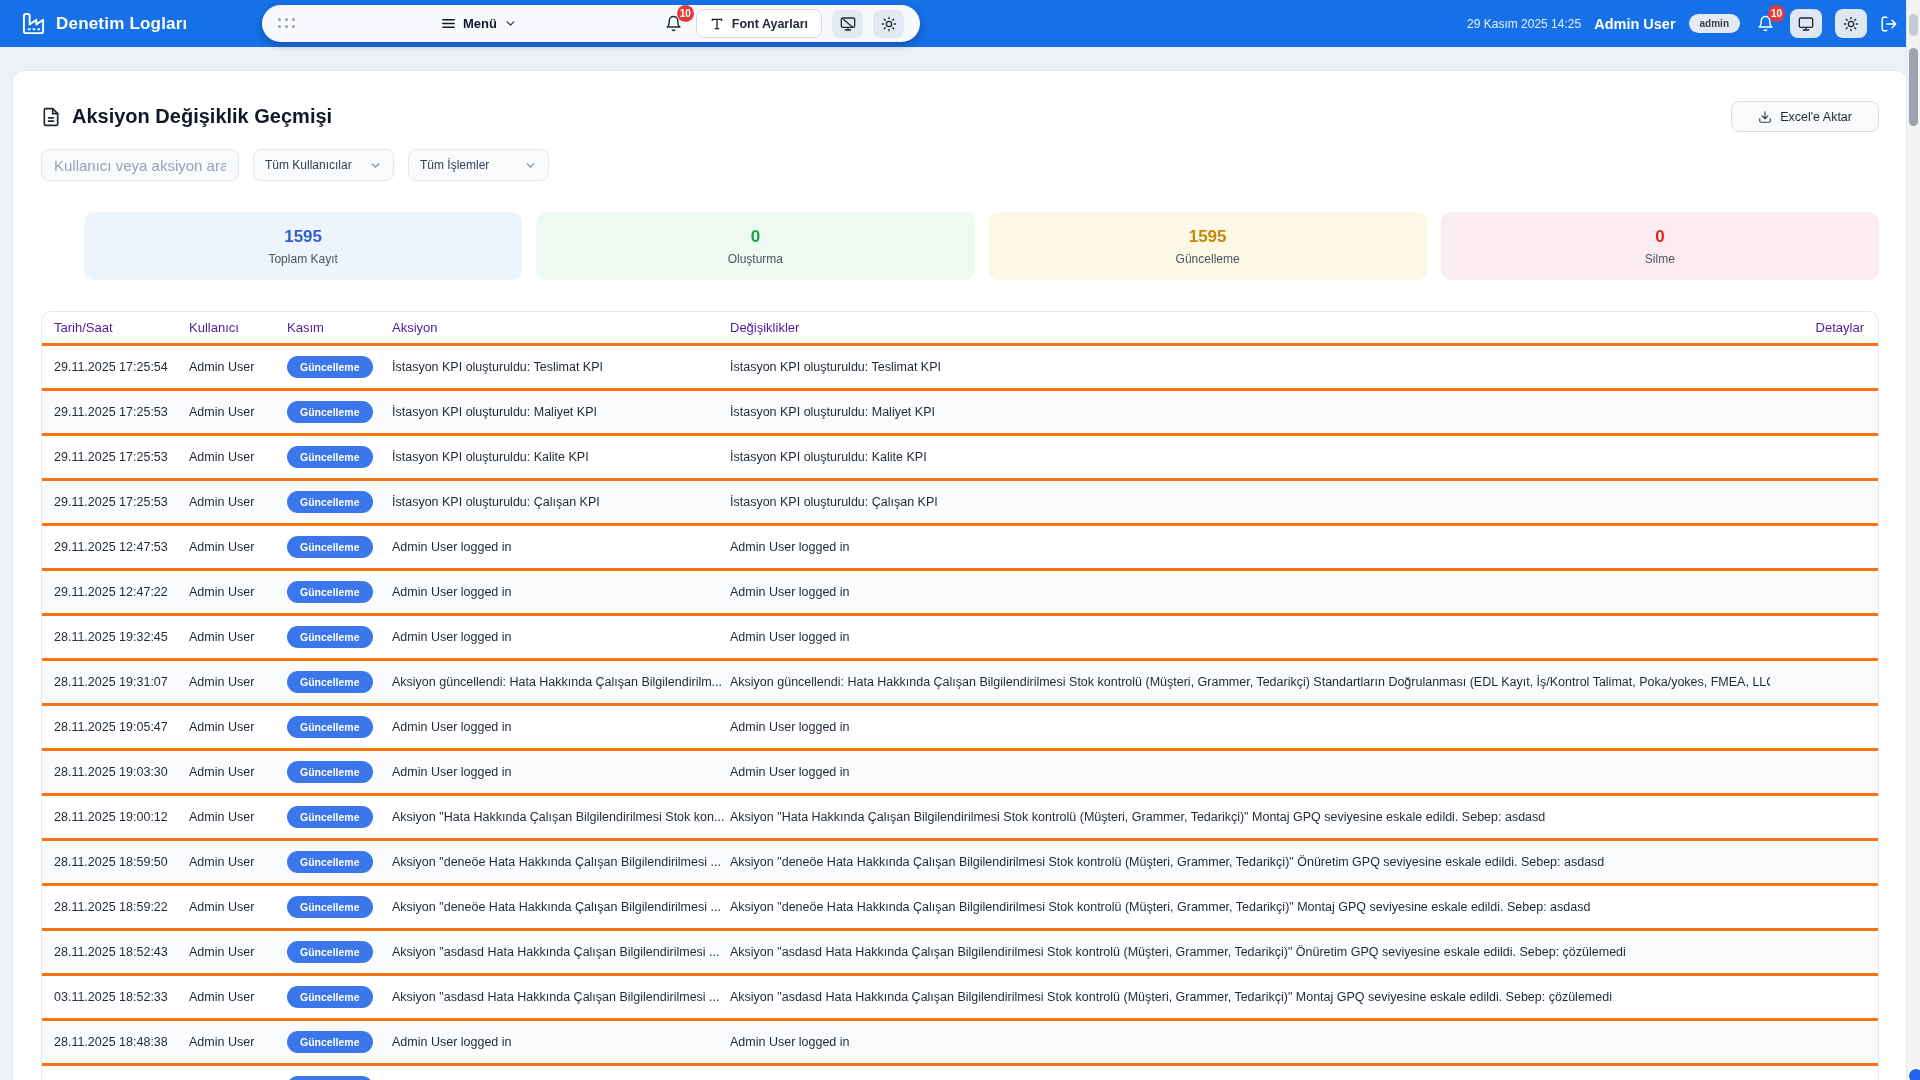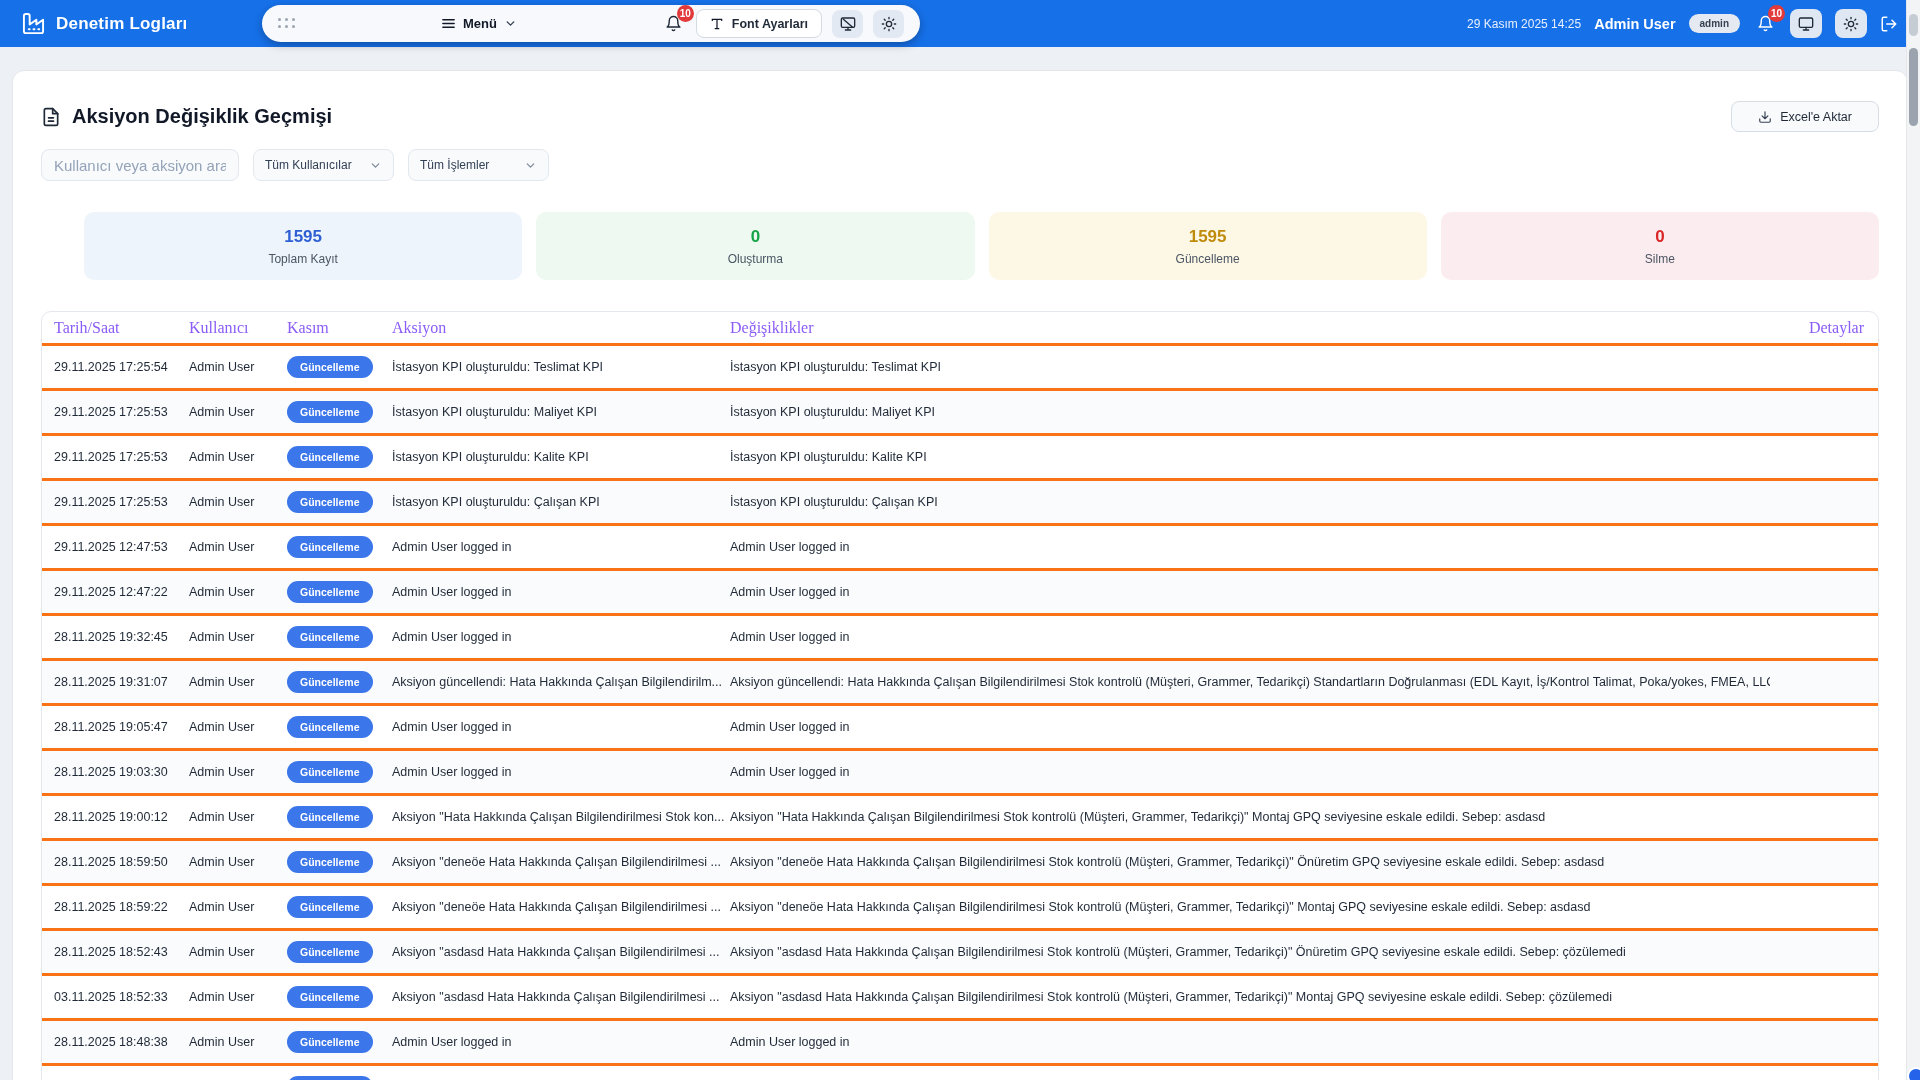--- a/index.html
+++ b/index.html
@@ -48,21 +48,21 @@
   .select .chev { margin-left:auto; }
 
   .stats { display:flex; gap:14px; margin-top:31px;padding-left:43px; }
   .stat-card { flex:1; height:68px; border-radius:10px; display:flex; flex-direction:column; align-items:center; justify-content:center; gap:5px; }
   .stat-value { font-size:17px; font-weight:bold; }
   .stat-label { font-size:12px; color:#4b5563; }
 
   
   .table-wrap { margin-top:31px; border:1px solid #e4e7ec; border-radius:10px; overflow:hidden; }
   .trow { display:grid; grid-template-columns:135px 98px 105px 338px 1fr 96px; align-items:center; padding:0 12px; }
-  .thead { height:31px; font-size:16px; color:#8b5cf6;font-family:Liberation Serif, serif; }
+  .thead { height:31px; font-size:13px; color:#4c1d95; }
   .tbody .trow { height:45px; border-top:3px solid #f97316; font-size:12.5px; color:#1f2937; }
   .tbody .trow:nth-child(even) { background:#fafbfc; }
   .cell { padding-right:14px; white-space:nowrap; overflow:hidden; }
   .cell.right { text-align:right; padding-right:2px; }
   .badge { display:inline-block; background:#3b76ea; color:#fff; font-size:10.5px; font-weight:bold;
     padding:5px 13px; border-radius:999px; }
 
   
   .scrollbar { position:fixed; right:0; top:0; width:14px; height:1080px; background:#f3f4f6; border-left:1px solid #e5e7eb; }
   .scroll-thumb { position:absolute; left:2px; top:48px; width:9px; height:78px; background:#9aa3ae; border-radius:5px; cursor:pointer; }

